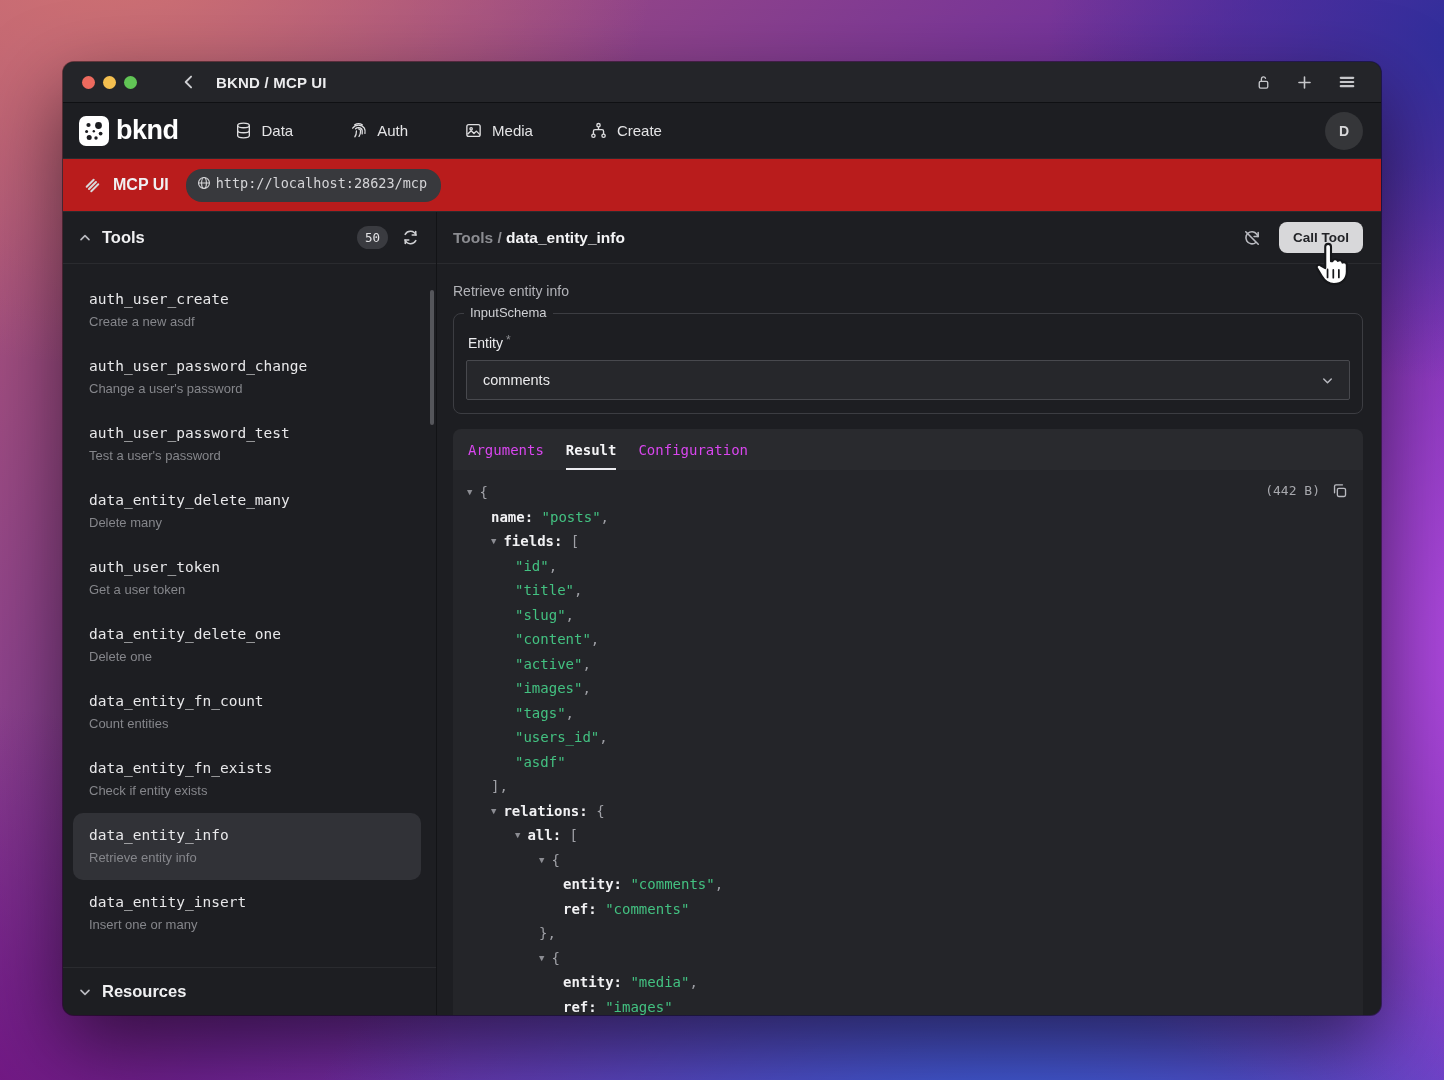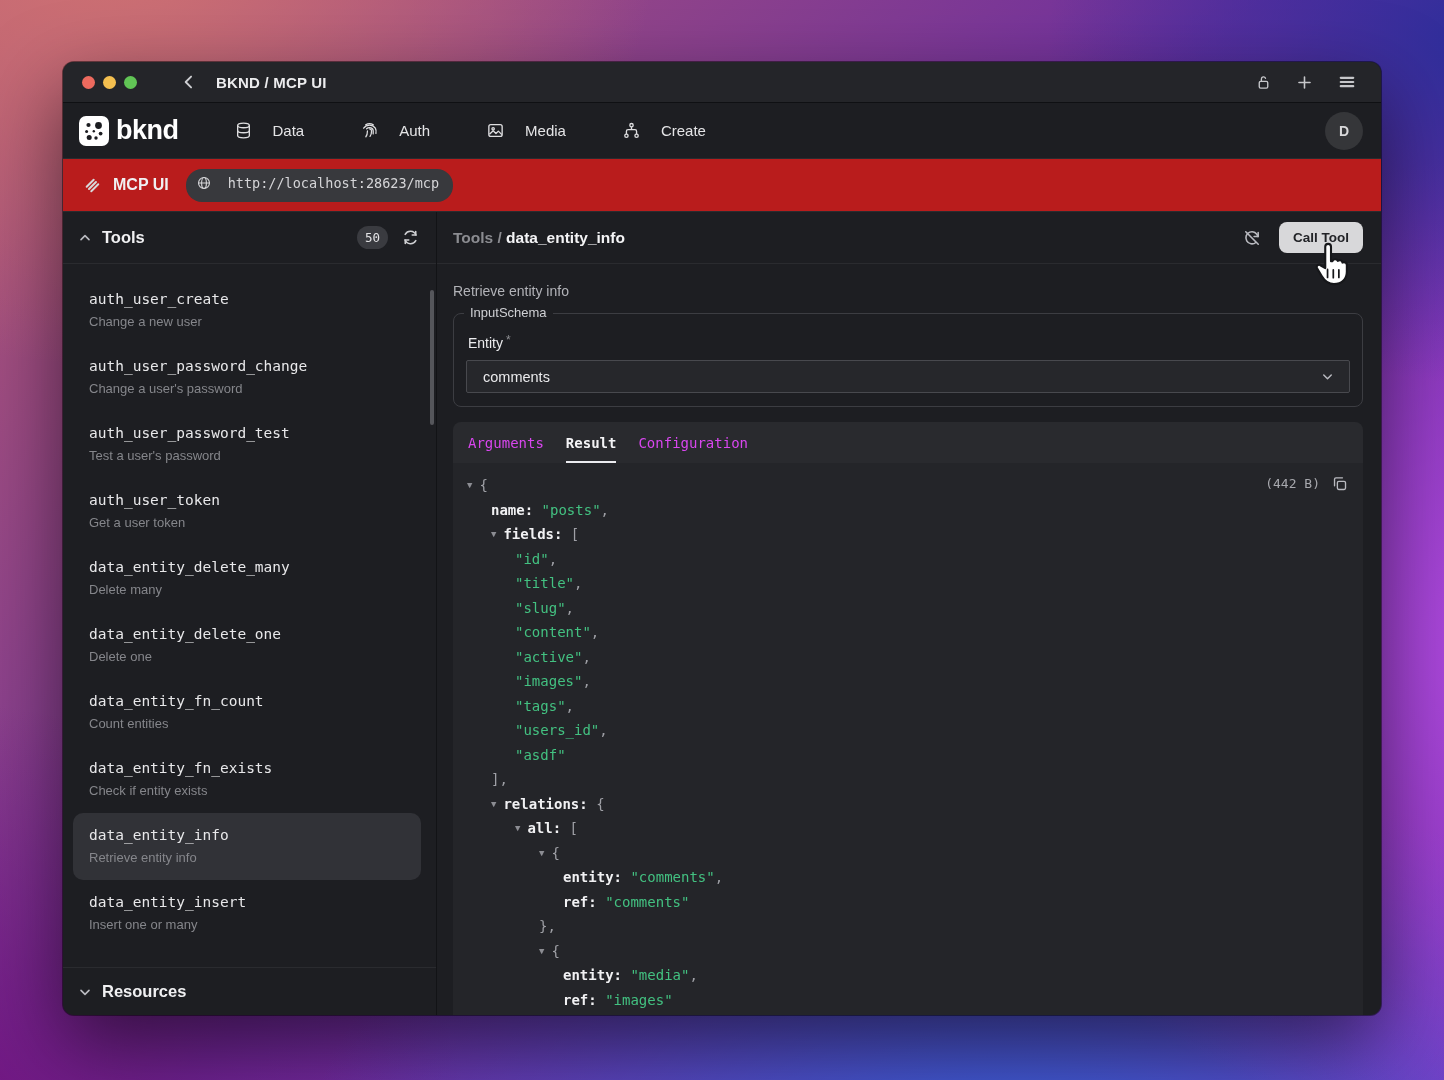--- a/index.html
+++ b/index.html
@@ -33,31 +33,31 @@
   .back-btn { margin-left:42px; color:#cfd0d3; }
   .win-title { margin-left:17px; font-size:15px; font-weight:700; color:#ececee; letter-spacing:.2px; }
   .titlebar-right { margin-left:auto; display:flex; align-items:center; gap:23px; padding-right:24px; color:#c6c7ca; }
 
   
   .navbar { height:55px; display:flex; align-items:center; flex:0 0 auto; background:#1d1e22; }
   .brand { display:flex; align-items:center; gap:7px; margin-left:16px; }
   .brand-mark { width:30px; height:30px; background:#ffffff; border-radius:7px; position:relative; }
   .brand-text { font-size:27px; font-weight:800; color:#ffffff; letter-spacing:-.5px; }
   .nav-items { display:flex; gap:56px; margin-left:55px; }
-  .nav-item { display:flex; align-items:center; gap:20px; font-size:15px; font-weight:500; color:#e4e4e6; cursor:pointer; }
+  .nav-item { display:flex; align-items:center; gap:9px; font-size:15px; font-weight:500; color:#e4e4e6; cursor:pointer; }
   .avatar { margin-left:auto; margin-right:18px; width:38px; height:38px; border-radius:50%;
     background:#353639; display:flex; align-items:center; justify-content:center;
     font-size:14px; font-weight:600; color:#d8d8da; }
 
   
   .mcpbar { height:54px; display:flex; align-items:center; flex:0 0 auto;
     border-top:1px solid #2a2b2f; border-bottom:1px solid #2a2b2f; background:#b91c1c; }
   .mcp-title { display:flex; align-items:center; gap:11px; margin-left:20px; font-size:16px; font-weight:700; color:#f0f0f2; }
   .url-pill { margin-left:17px; height:33px; background:#38393d; border-radius:16px;
-    display:flex; align-items:center; gap:16px; padding:0 14px 4px 10px;
+    display:flex; align-items:center; gap:4px; padding:0 14px 4px 10px;
     font-family:"DejaVu Sans Mono", monospace; font-size:13.5px; color:#d5d5d8; }
 
   
   .body { flex:1; display:flex; min-height:0; }
   .sidebar { width:374px; flex:0 0 auto; border-right:1px solid #121316; display:flex; flex-direction:column; min-height:0; }
   .side-header { height:52px; flex:0 0 auto; border-bottom:1px solid #2a2b2f;
     display:flex; align-items:center; padding:0 16px 0 14px; }
   .side-header .chev { color:#b9bac0; }
   .side-title { margin-left:9px; font-size:16.5px; font-weight:700; color:#f0f0f2; }
   .count-badge { margin-left:auto; background:#3a3b40; border-radius:12px; min-width:31px; height:23px;
@@ -88,21 +88,21 @@
     height:31px; padding:0 14px; font-family:"Liberation Sans",sans-serif;
     font-size:13.5px; font-weight:700; cursor:pointer; }
   .main-body { flex:1; min-height:0; display:flex; flex-direction:column; }
   .tool-desc-line { margin:19px 18px 0 16px; font-size:14px; color:#b2b3b8; }
   .schema-box { margin:14px 18px 0 16px; border:1px solid #3c3d42; border-radius:8px;
     position:relative; padding:19px 12px 13px; }
   .schema-legend { position:absolute; top:-9px; left:10px; background:#1d1e22;
     padding:0 6px; font-size:13px; color:#cfd0d4; }
   .field-label { font-size:14px; color:#ececee; margin:0 0 9px 2px; }
   .field-label .req { color:#8f9094; font-size:12px; vertical-align:4px; margin-left:3px; }
-  .select { height:33px; background:#26272b; border:1px solid #48494e; border-radius:2px;
+  .select { height:40px; background:#26272b; border:1px solid #48494e; border-radius:2px;
     display:flex; align-items:center; padding:0 14px 0 16px; cursor:pointer; }
   .select-value { font-size:14.5px; color:#eaeaec; }
   .select .chev { margin-left:auto; color:#b9bac0; }
 
   .result-card { flex:1; min-height:0; margin:15px 18px 0 16px;
     border-radius:8px 8px 0 0; overflow:hidden; display:flex; flex-direction:column; }
   .tabstrip { height:41px; flex:0 0 auto; background:#292a2e; display:flex; align-items:stretch;
     padding-left:15px; gap:22px; font-family:"DejaVu Sans Mono", monospace; font-size:14px; }
   .tab { display:flex; align-items:center; color:#d946ef; position:relative; cursor:pointer; }
   .tab.active { color:#f4f4f6; font-weight:700; }
@@ -265,37 +265,37 @@
               <path d="M5.1 15.2A7.6 7.6 0 0 0 18.7 16"></path>
               <path d="M18.6 4.4v4.4h-4.4"></path>
               <path d="M5.4 19.6v-4.4h4.4"></path>
             </svg>
         </span>
       </div>
       <div class="tools-list" id="tools-list">
         <div class="side-scrollbar"></div>
       <div class="tool-item">
             <div class="tool-name">auth_user_create</div>
-            <div class="tool-desc">Change a new user</div>
+            <div class="tool-desc">Create a new asdf</div>
           </div>
           <div class="tool-item">
             <div class="tool-name">auth_user_password_change</div>
             <div class="tool-desc">Change a user's password</div>
           </div>
           <div class="tool-item">
             <div class="tool-name">auth_user_password_test</div>
             <div class="tool-desc">Test a user's password</div>
           </div>
           <div class="tool-item">
+            <div class="tool-name">data_entity_delete_many</div>
+            <div class="tool-desc">Delete many</div>
+          </div>
+          <div class="tool-item">
             <div class="tool-name">auth_user_token</div>
             <div class="tool-desc">Get a user token</div>
-          </div>
-          <div class="tool-item">
-            <div class="tool-name">data_entity_delete_many</div>
-            <div class="tool-desc">Delete many</div>
           </div>
           <div class="tool-item">
             <div class="tool-name">data_entity_delete_one</div>
             <div class="tool-desc">Delete one</div>
           </div>
           <div class="tool-item">
             <div class="tool-name">data_entity_fn_count</div>
             <div class="tool-desc">Count entities</div>
           </div>
           <div class="tool-item">

